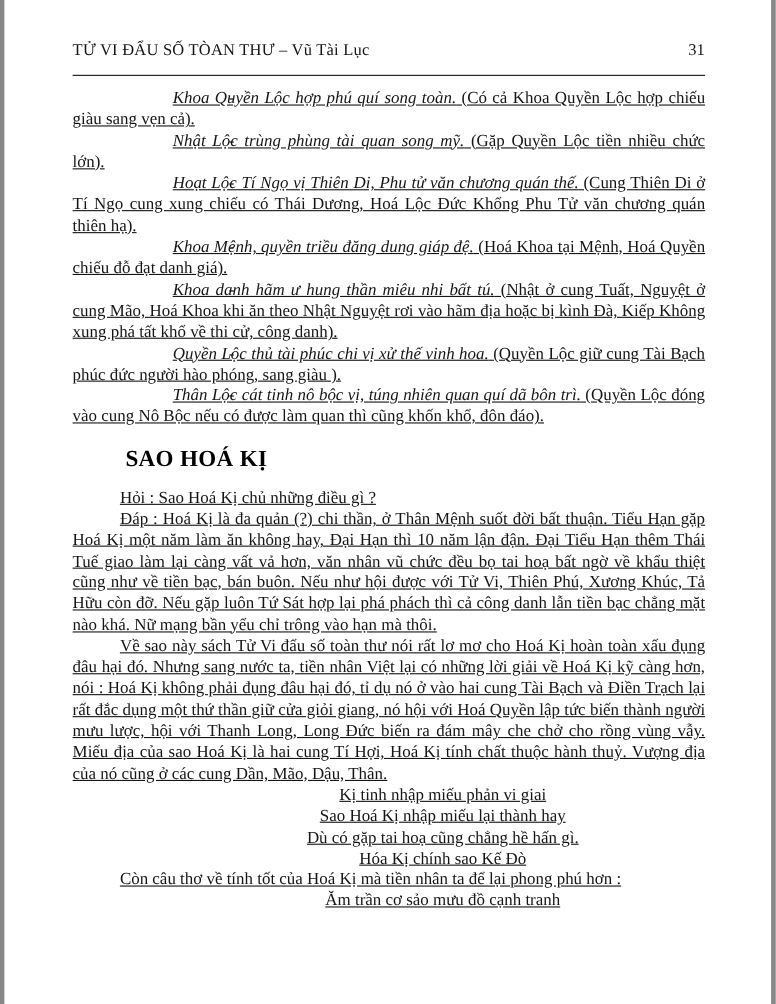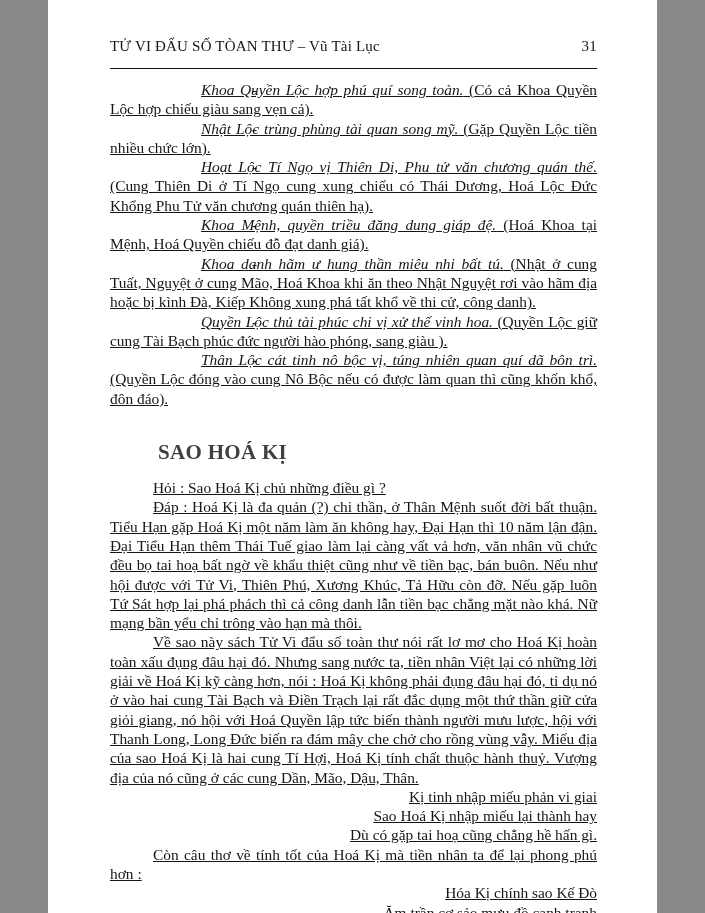--- a/index.html
+++ b/index.html
@@ -1,40 +1,40 @@
 <!DOCTYPE html>
 <html lang="vi"><head>
 <meta charset="utf-8">
 <style>
   html,body { margin:0; padding:0; background:#888; }
   .page {
-    width:609px; height:913px; box-sizing:border-box;
+    width:697px; height:913px; box-sizing:border-box;
     margin:0 auto; background:#ffffff; color:#151515;
     font-family:"Liberation Serif","DejaVu Serif",serif;
     padding:38px 60px 0 62px; overflow:hidden; position:relative;
   }
   .page-header {
     display:flex; justify-content:space-between; align-items:baseline;
     font-size:15px; letter-spacing:0.2px;
   }
   .rule { border-bottom:1.6px solid #111; margin-top:13px; }
   .content { margin-top:11px; }
   p.body {
     margin:0; font-size:15.4px; line-height:19.3px;
     text-align:justify; text-justify:inter-word;text-decoration:underline;
   }
   p.hang { text-indent:71px; }
   .dash { display:inline-block; width:20px; font-style:normal; }
   p.indent { text-indent:43px; }
   h2.heading {
     font-size:21px; font-weight:700; letter-spacing:0.3px;
-    margin:32px 0 13px 48px; color:#404040;
+    margin:16px 0 13px 48px; color:#000000;
     font-family:"Liberation Serif","DejaVu Serif",serif;
   }
-  p.verse-line { text-align:right; margin-left:98px; }
+  p.verse-line { text-align:center; margin-left:98px; }
   i { font-style:italic; }
 </style>
 </head>
 <body>
 
 <div class="page">
 
   <div class="page-header">
     <span>TỬ VI ĐẨU SỐ TÒAN THƯ – Vũ Tài Lục</span>
     <span>31</span>
@@ -61,19 +61,19 @@
     <h2 class="heading">SAO HOÁ KỊ</h2>
 
     <p class="body indent">Hỏi : Sao Hoá Kị chủ những điều gì ?</p>
     <p class="body indent">Đáp : Hoá Kị là đa quản (?) chi thần, ở Thân Mệnh suốt đời bất thuận. Tiểu Hạn gặp Hoá Kị một năm làm ăn không hay, Đại Hạn thì 10 năm lận đận. Đại Tiểu Hạn thêm Thái Tuế giao làm lại càng vất vả hơn, văn nhân vũ chức đều bọ tai hoạ bất ngờ về khẩu thiệt cũng như về tiền bạc, bán buôn. Nếu như hội được với Tử Vi, Thiên Phú, Xương Khúc, Tả Hữu còn đỡ. Nếu gặp luôn Tứ Sát hợp lại phá phách thì cả công danh lẫn tiền bạc chẳng mặt nào khá. Nữ mạng bần yểu chỉ trông vào hạn mà thôi.</p>
     <p class="body indent">Về sao này sách Tử Vi đẩu số toàn thư nói rất lơ mơ cho Hoá Kị hoàn toàn xấu đụng đâu hại đó. Nhưng sang nước ta, tiền nhân Việt lại có những lời giải về Hoá Kị kỹ càng hơn, nói : Hoá Kị không phải đụng đâu hại đó, tỉ dụ nó ở vào hai cung Tài Bạch và Điền Trạch lại rất đắc dụng một thứ thần giữ cửa giỏi giang, nó hội với Hoá Quyền lập tức biến thành người mưu lược, hội với Thanh Long, Long Đức biến ra đám mây che chở cho rồng vùng vẫy. Miếu địa của sao Hoá Kị là hai cung Tí Hợi, Hoá Kị tính chất thuộc hành thuỷ. Vượng địa của nó cũng ở các cung Dần, Mão, Dậu, Thân.</p>
 
     <p class="body verse-line">Kị tinh nhập miếu phản vi giai</p>
     <p class="body verse-line">Sao Hoá Kị nhập miếu lại thành hay</p>
     <p class="body verse-line">Dù có gặp tai hoạ cũng chẳng hề hấn gì.</p>
 
+    <p class="body verse-line">Hóa Kị chính sao Kế Đò</p>
+
     <p class="body indent">Còn câu thơ về tính tốt của Hoá Kị mà tiền nhân ta để lại phong phú hơn :</p>
-
-    <p class="body verse-line">Hóa Kị chính sao Kế Đò</p>
     <p class="body verse-line">Ăm trần cơ sảo mưu đồ cạnh tranh</p>
 
   </div>
 </div>
 
 </body></html>

